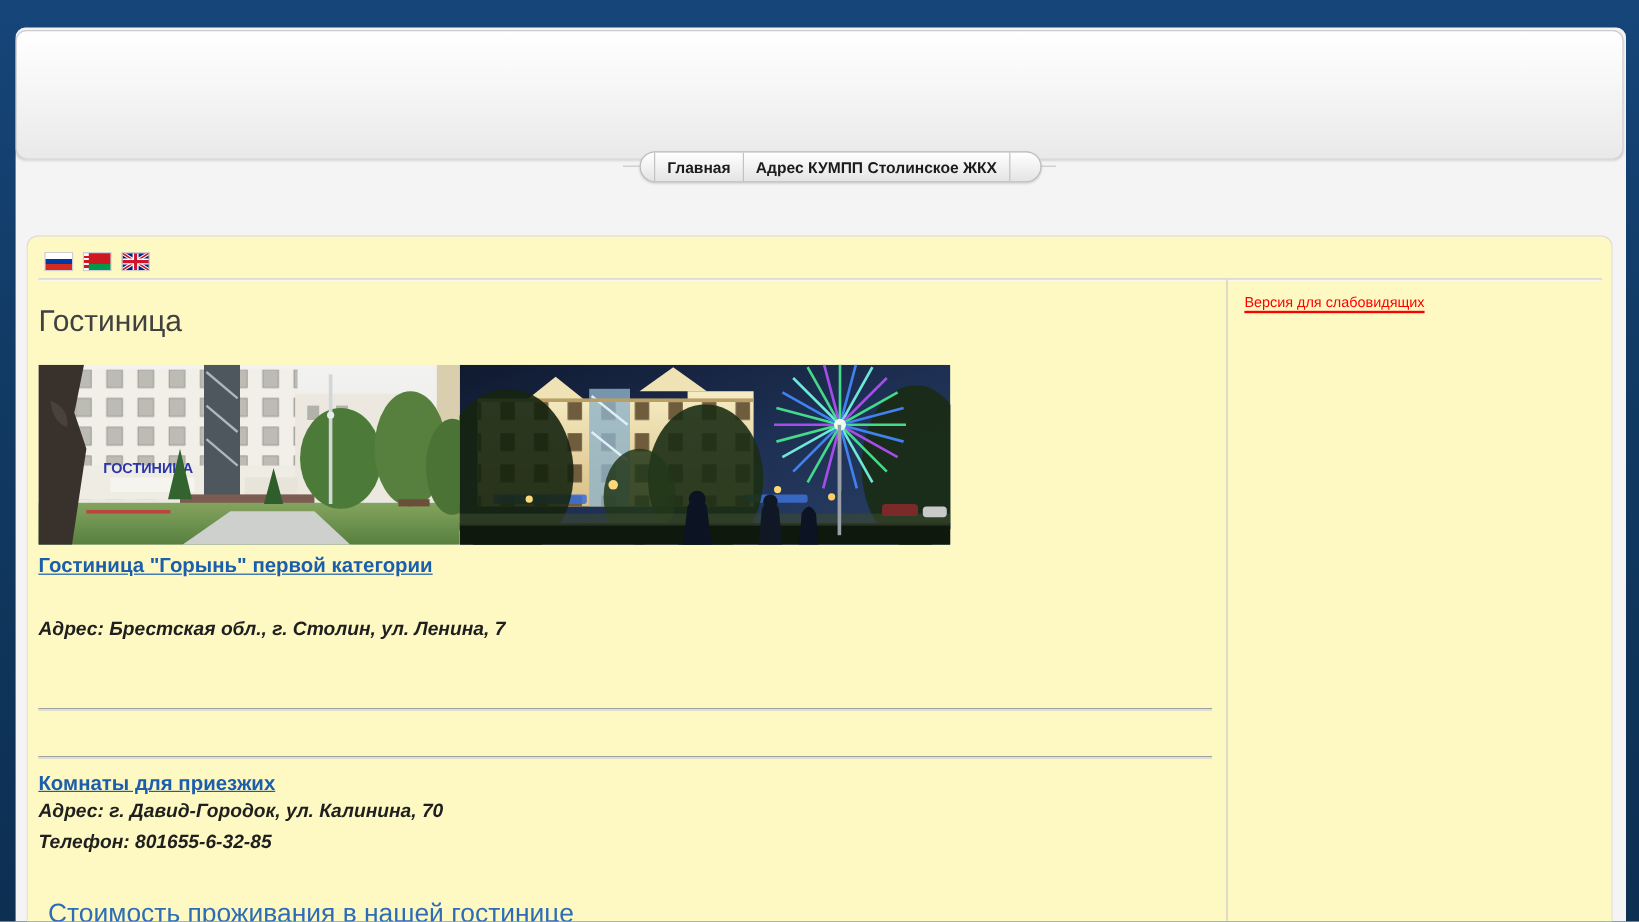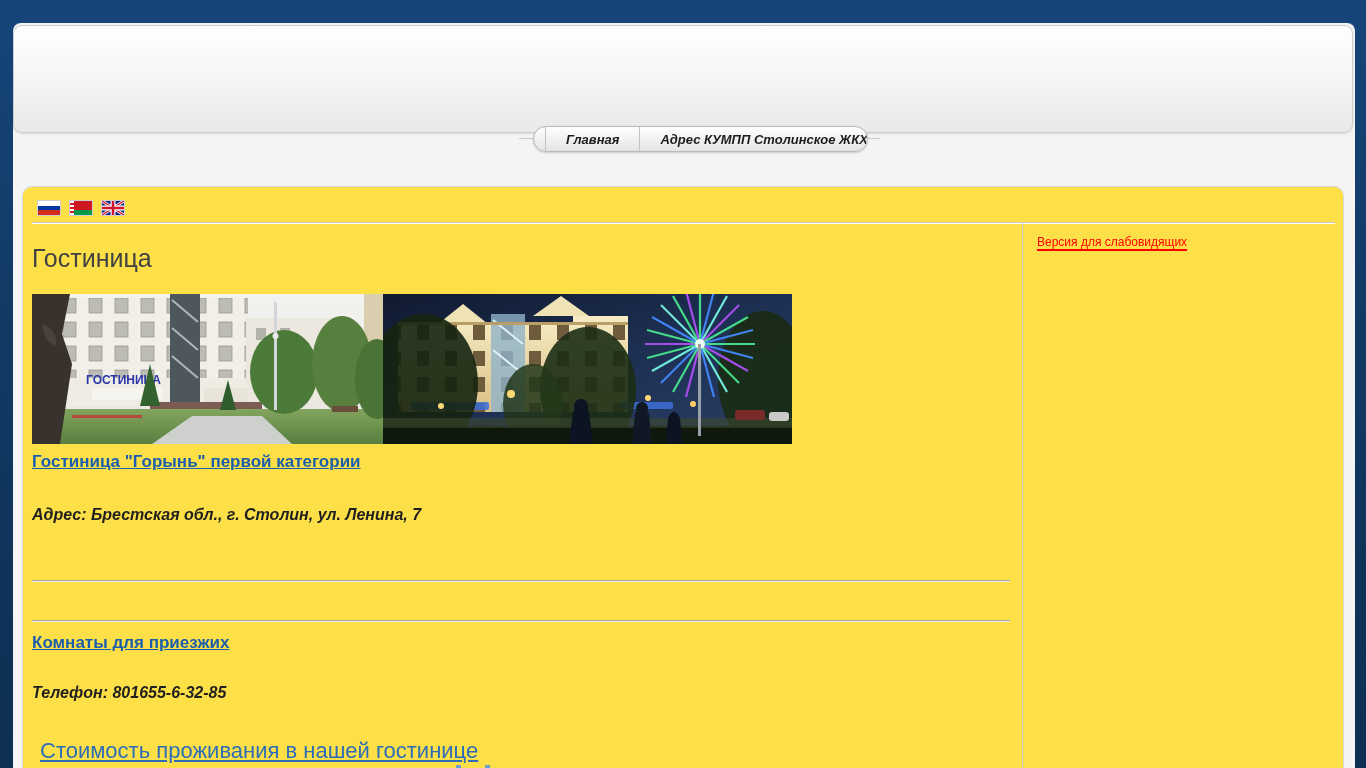--- a/index.html
+++ b/index.html
@@ -22,27 +22,27 @@
   .tab-bar{
     position:absolute;left:533px;top:126px;width:333px;height:24px;
     background:linear-gradient(180deg,#ffffff,#e4e4e6);
     border:1px solid #b9b9bb;border-radius:13px;
     box-shadow:0 1px 2px rgba(0,0,0,.18);
     display:flex;align-items:stretch;overflow:hidden;
   }
   .tab{
     display:flex;align-items:center;justify-content:center;
     font-size:13px;font-weight:bold;color:#1c1c1c;cursor:pointer;
-    border-left:1px solid #c2c2c4;padding:0 20px;white-space:nowrap;font-style:italic;
+    border-left:1px solid #c2c2c4;padding:0 10px;white-space:nowrap;
   }
   .tab:first-child{margin-left:11px;}
   .tab:last-child{border-right:1px solid #c2c2c4;}
   .content-box{
-    position:absolute;left:22px;top:186px;width:1320px;bottom:0;
-    background:#fde047;border:1px solid #d9d9da;border-bottom:none;
+    position:absolute;left:22px;top:196px;width:1320px;bottom:0;
+    background:#fef9c3;border:1px solid #d9d9da;border-bottom:none;
     border-radius:10px 10px 0 0;
   }
   .flags{position:absolute;left:15px;top:14px;display:flex;gap:10px;}
   .flag{width:22px;height:14px;box-shadow:0 0 0 1px #cfcfcf;cursor:pointer;position:relative;}
   .flag-ru{background:linear-gradient(180deg,#ffffff 0%,#ffffff 33%,#0039a6 33%,#0039a6 66%,#d52b1e 66%,#d52b1e 100%);}
   .flag-by{background:linear-gradient(180deg,#ce1720 0%,#ce1720 66%,#00984a 66%,#00984a 100%);}
   .flag-by::before{content:"";position:absolute;left:0;top:0;width:4px;height:100%;
     background:repeating-linear-gradient(180deg,#fff 0 2px,#ce1720 2px 4px);}
   .top-separator{position:absolute;left:9px;right:8px;top:35px;height:1px;
     background:#cbcbcb;border-bottom:1px solid #ffffff;}
@@ -229,20 +229,21 @@
     </svg>
   </div>
 
   <a class="hotel-link" style="top:265px;">Гостиница "Горынь" первой категории</a>
   <div class="info-line" style="top:291px;margin-top:28px;">Адрес: Брестская обл., г. Столин, ул. Ленина, 7</div>
 
   <div class="rule" style="top:393px;"></div>
   <div class="rule" style="top:433px;"></div>
 
   <a class="hotel-link" style="top:446px;">Комнаты для приезжих</a>
+  <div class="info-line" style="top:471px;">Адрес: г. Давид-Городок, ул. Калинина, 70</div>
   <div class="info-line" style="top:497px;">Телефон: 801655-6-32-85</div>
 
   <a class="pricing-link">Стоимость проживания в нашей гостинице</a>
 
   <div class="fragment">
       <i></i>
       <i></i>
     </div>
 
   <div class="sidebar-box">

